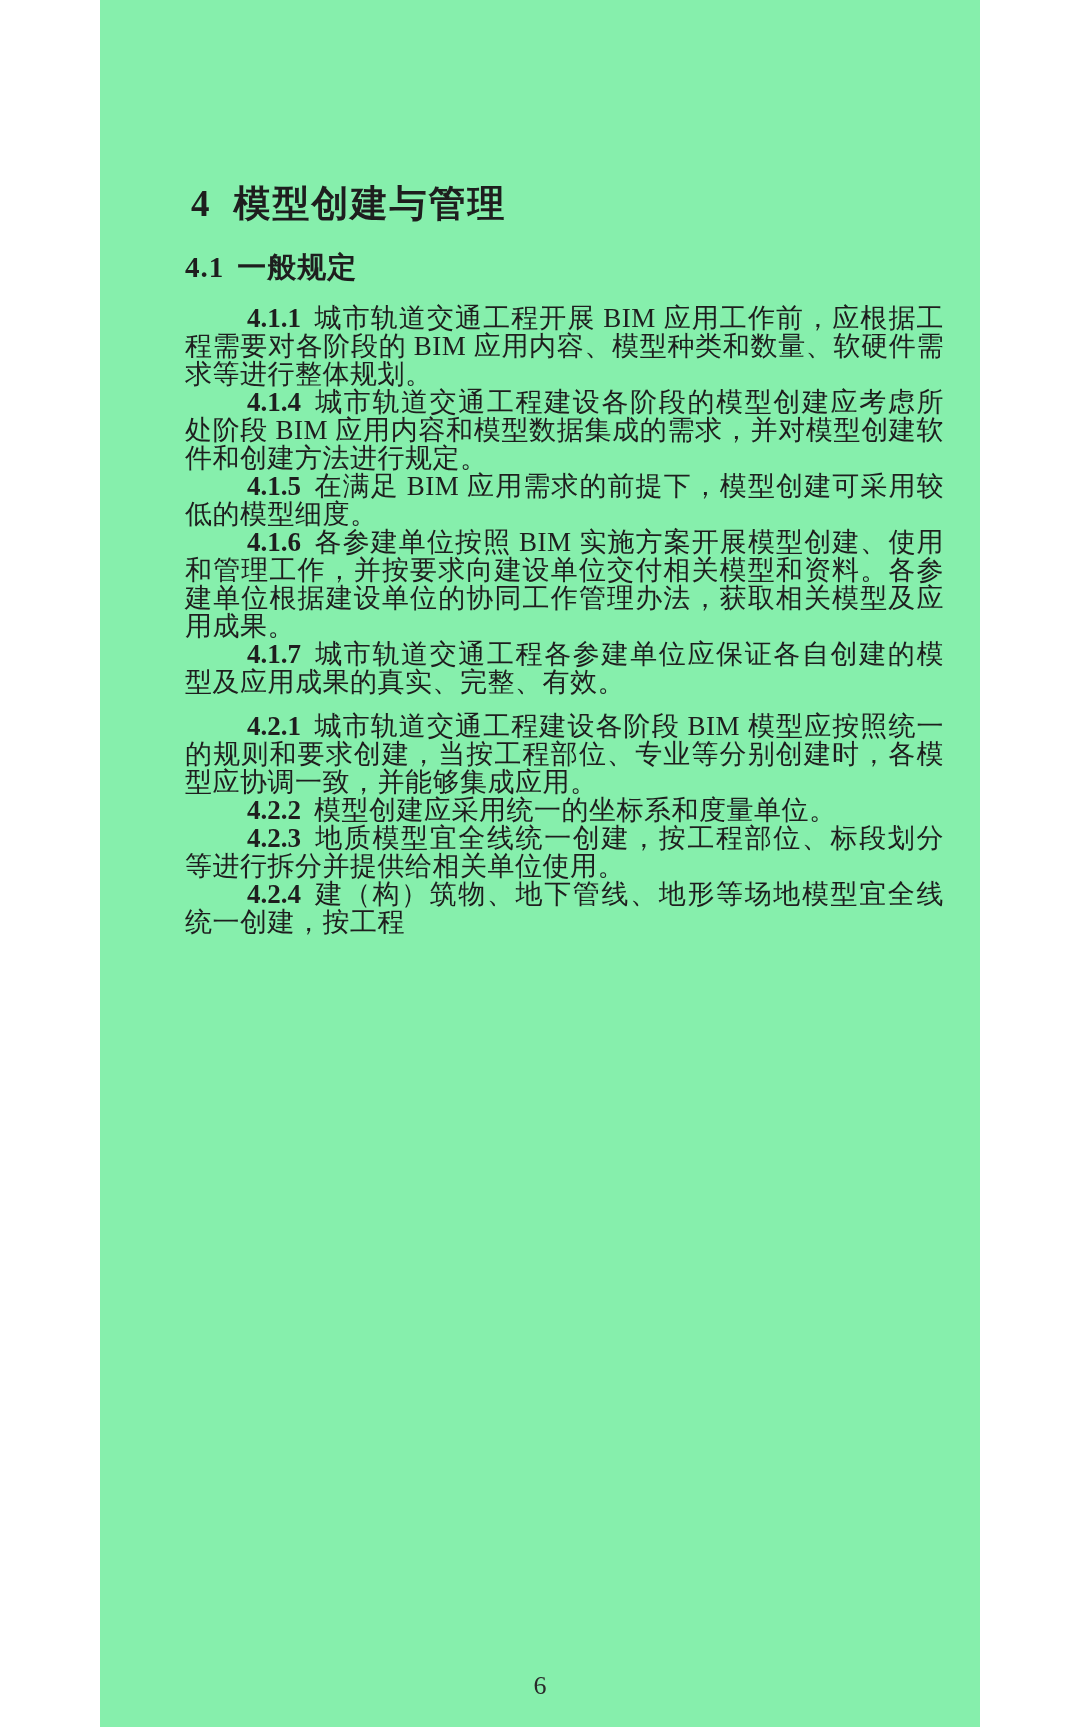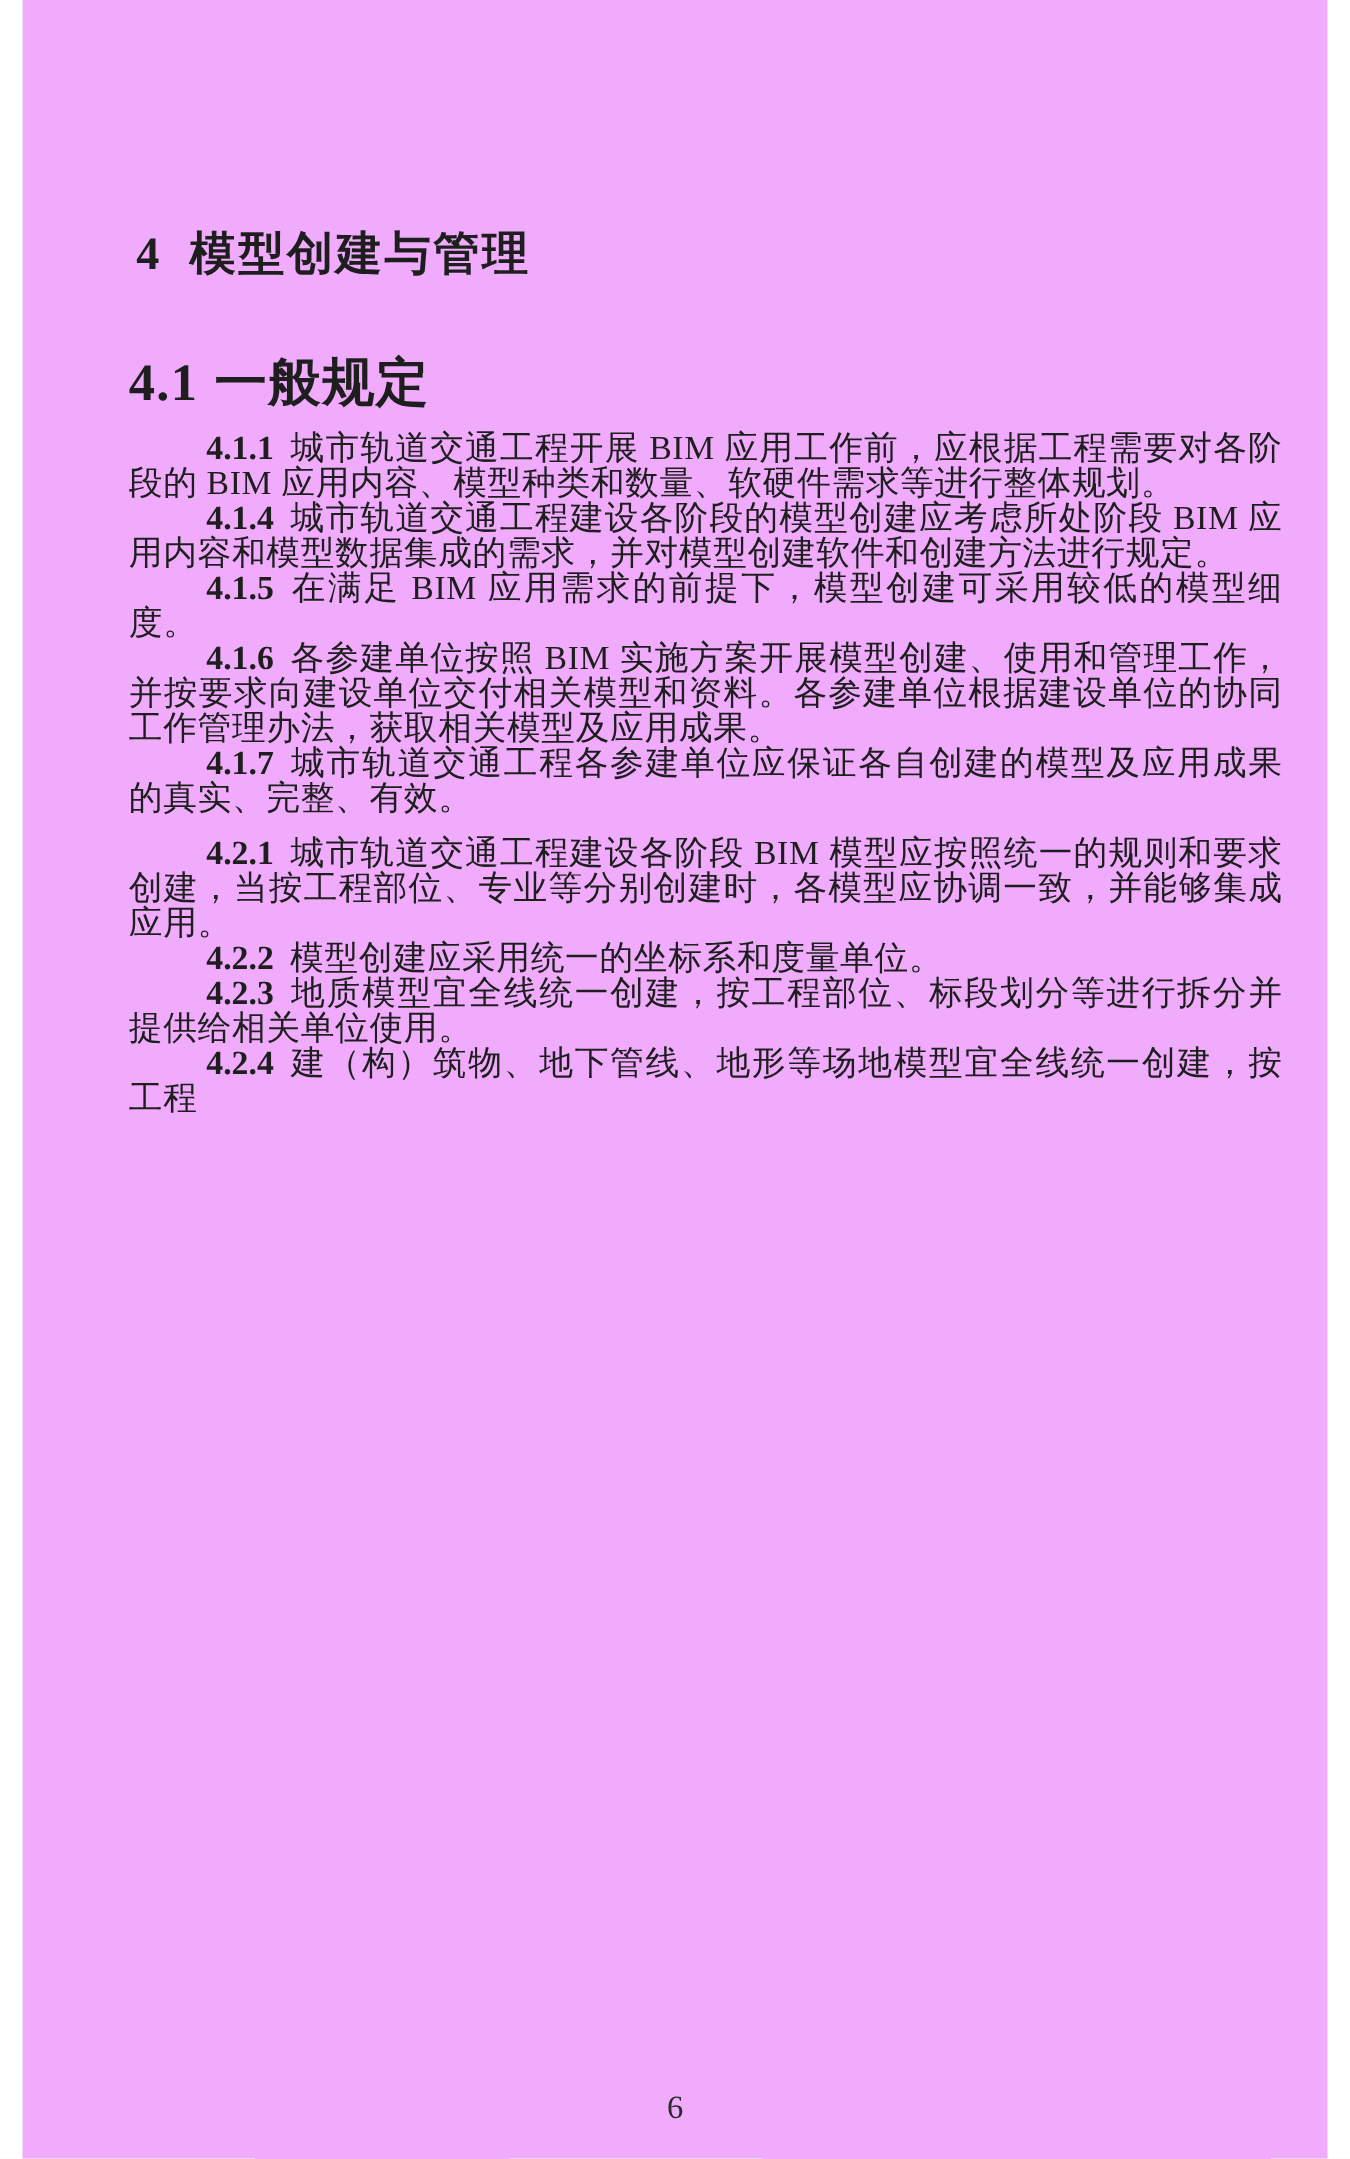--- a/index.html
+++ b/index.html
@@ -2,43 +2,43 @@
 <html><head>
 <meta charset="utf-8">
 <style>
   html, body {
     margin: 0;
     padding: 0;
     background: #ffffff;
   }
   .page {
     position: relative;
-    width: 1044px;
+    width: 880px;
     height: 1727px;
     margin: 0 auto;
-    background: #f0abfc;
+    background: #86efac;
     color: #1e1e1e;
     font-family: "Liberation Serif", "DejaVu Serif", serif;
     box-sizing: border-box;
     padding: 0 36px 0 85px;
     overflow: hidden;
   }
   .chapter-title {
     margin: 183px 0 0 6px;
     font-size: 37px;
     font-weight: bold;
     line-height: 42px;
     letter-spacing: 2px;
   }
   .chapter-title .num {
     margin-right: 22px;
   }
   .section-heading {
-    margin: 64px 0 0 0;
-    font-size: 42px;
+    margin: 24px 0 0 0;
+    font-size: 29px;
     font-weight: bold;
     line-height: 36px;
     letter-spacing: 1px;
   }
   .section-heading .num {
     margin-right: 13px;
   }
   .section-heading.second {
     margin-top: 48px;
   }

